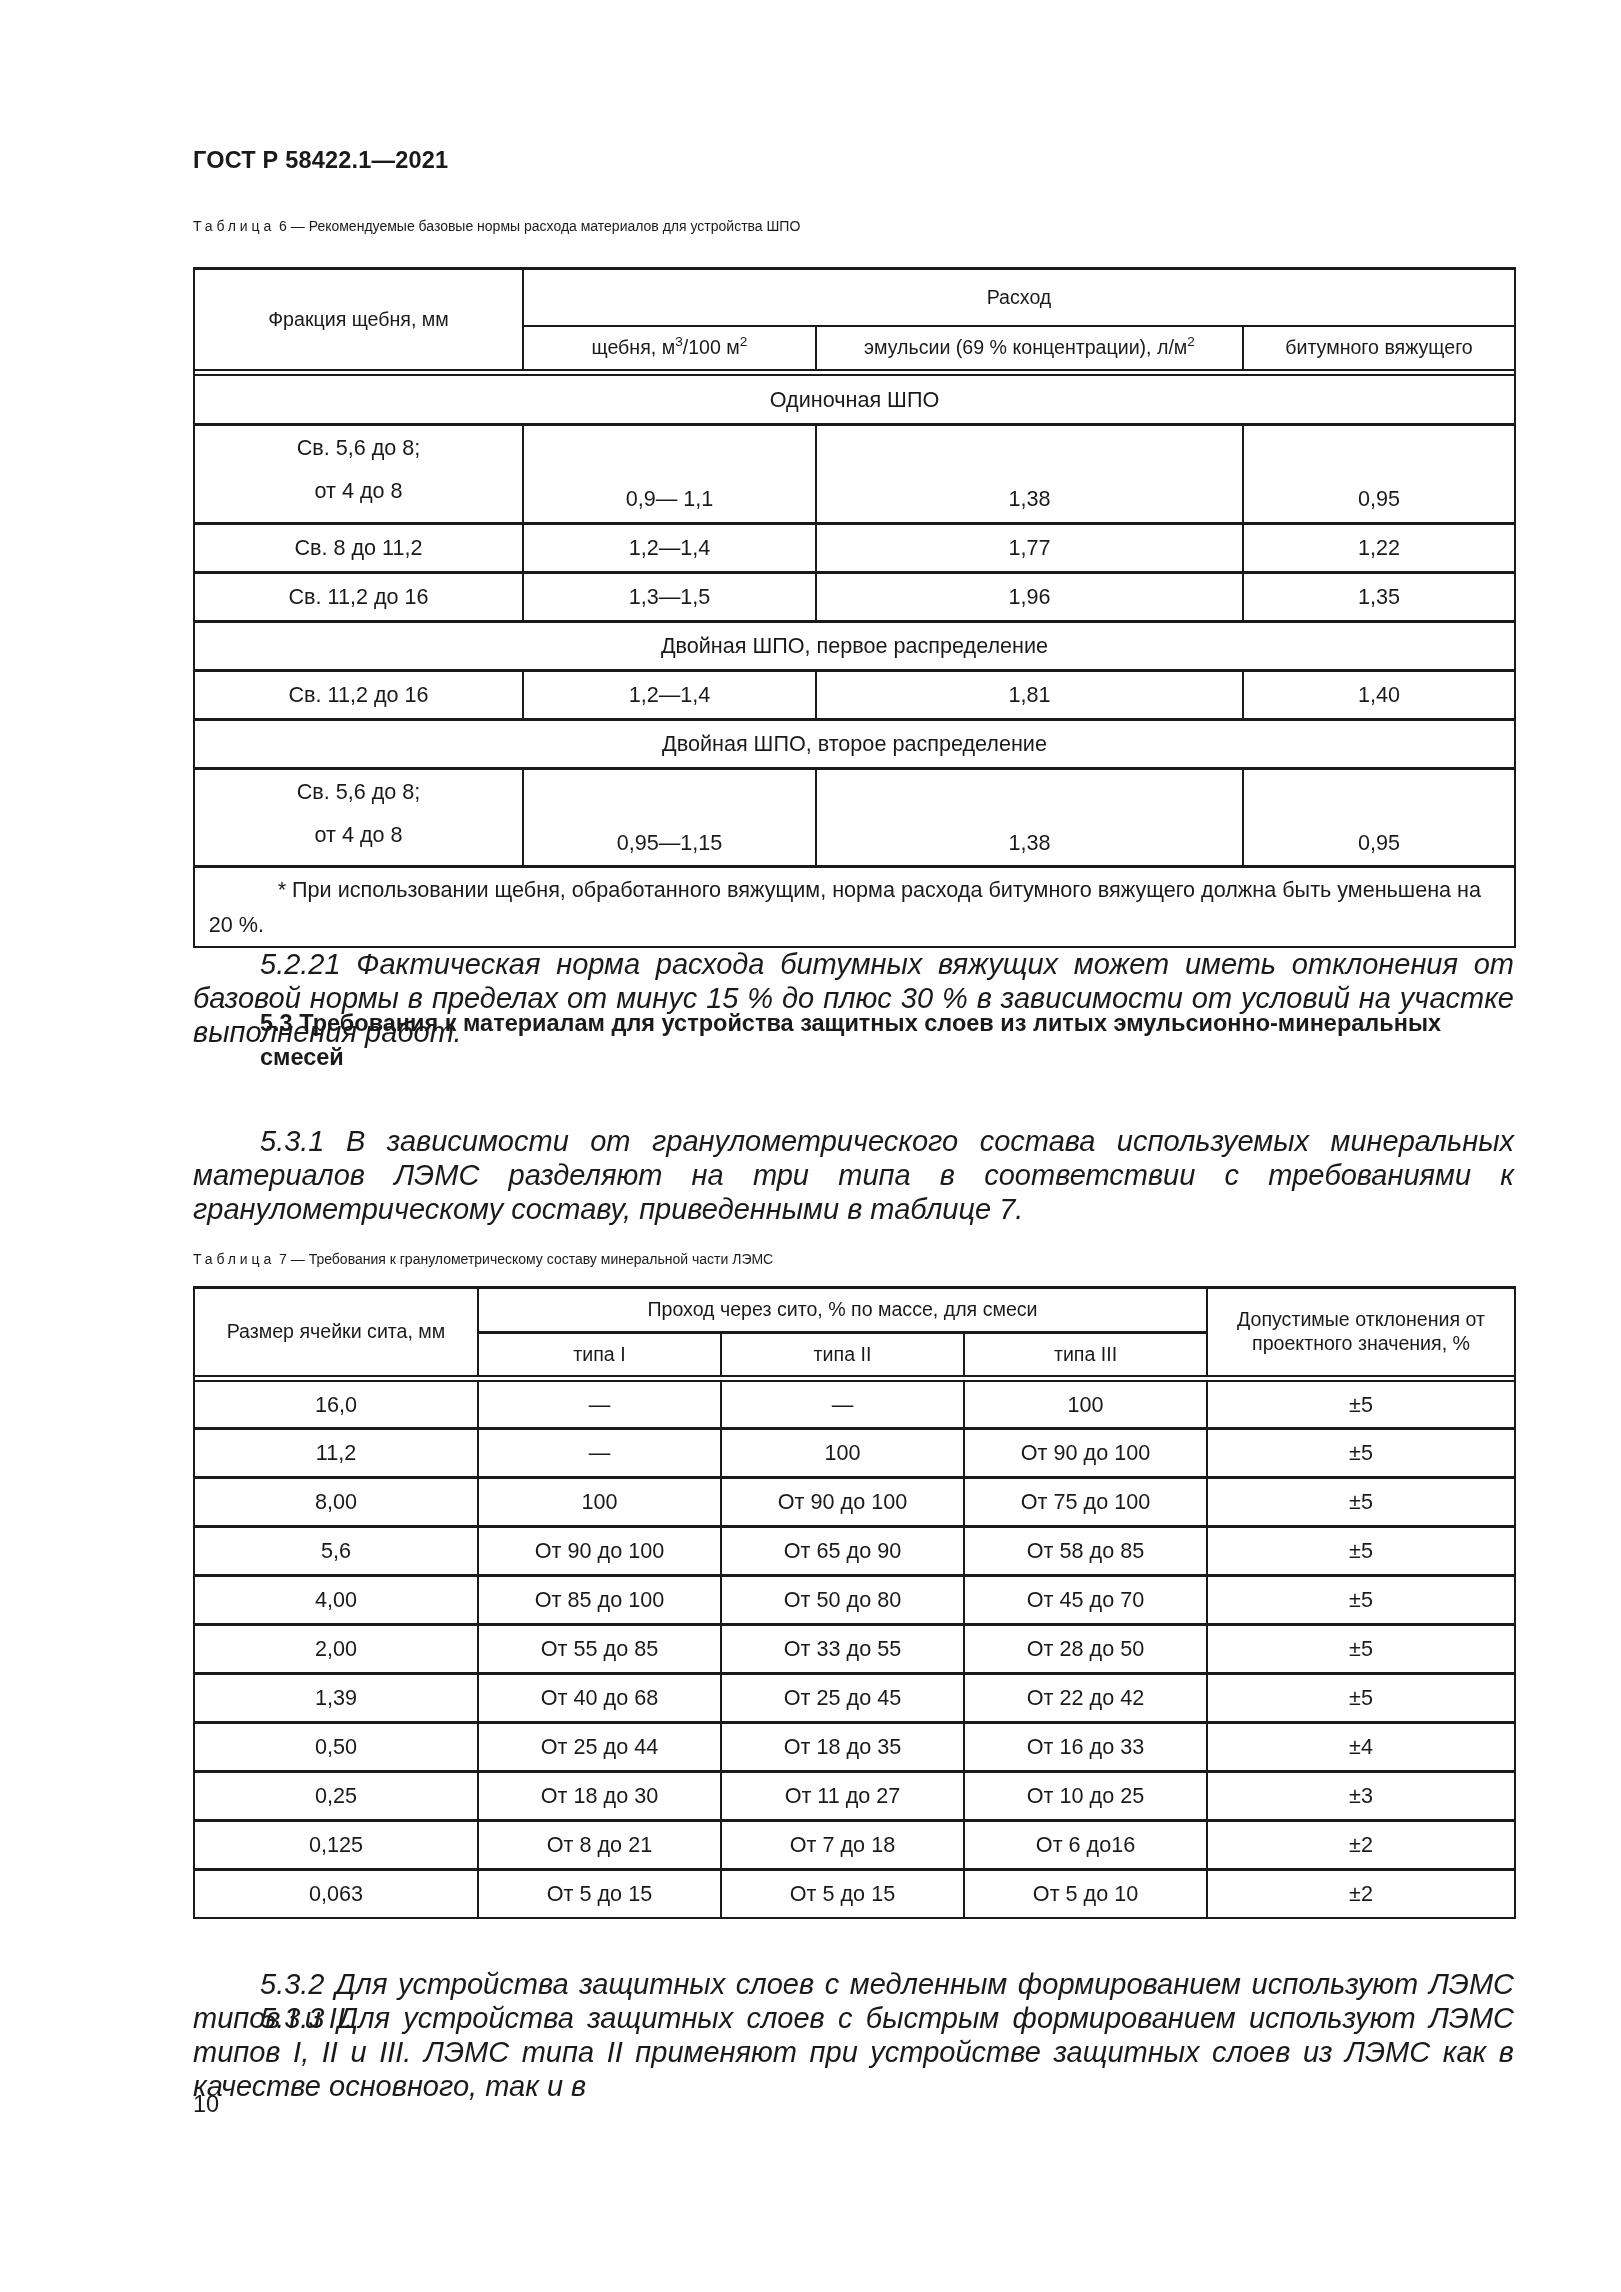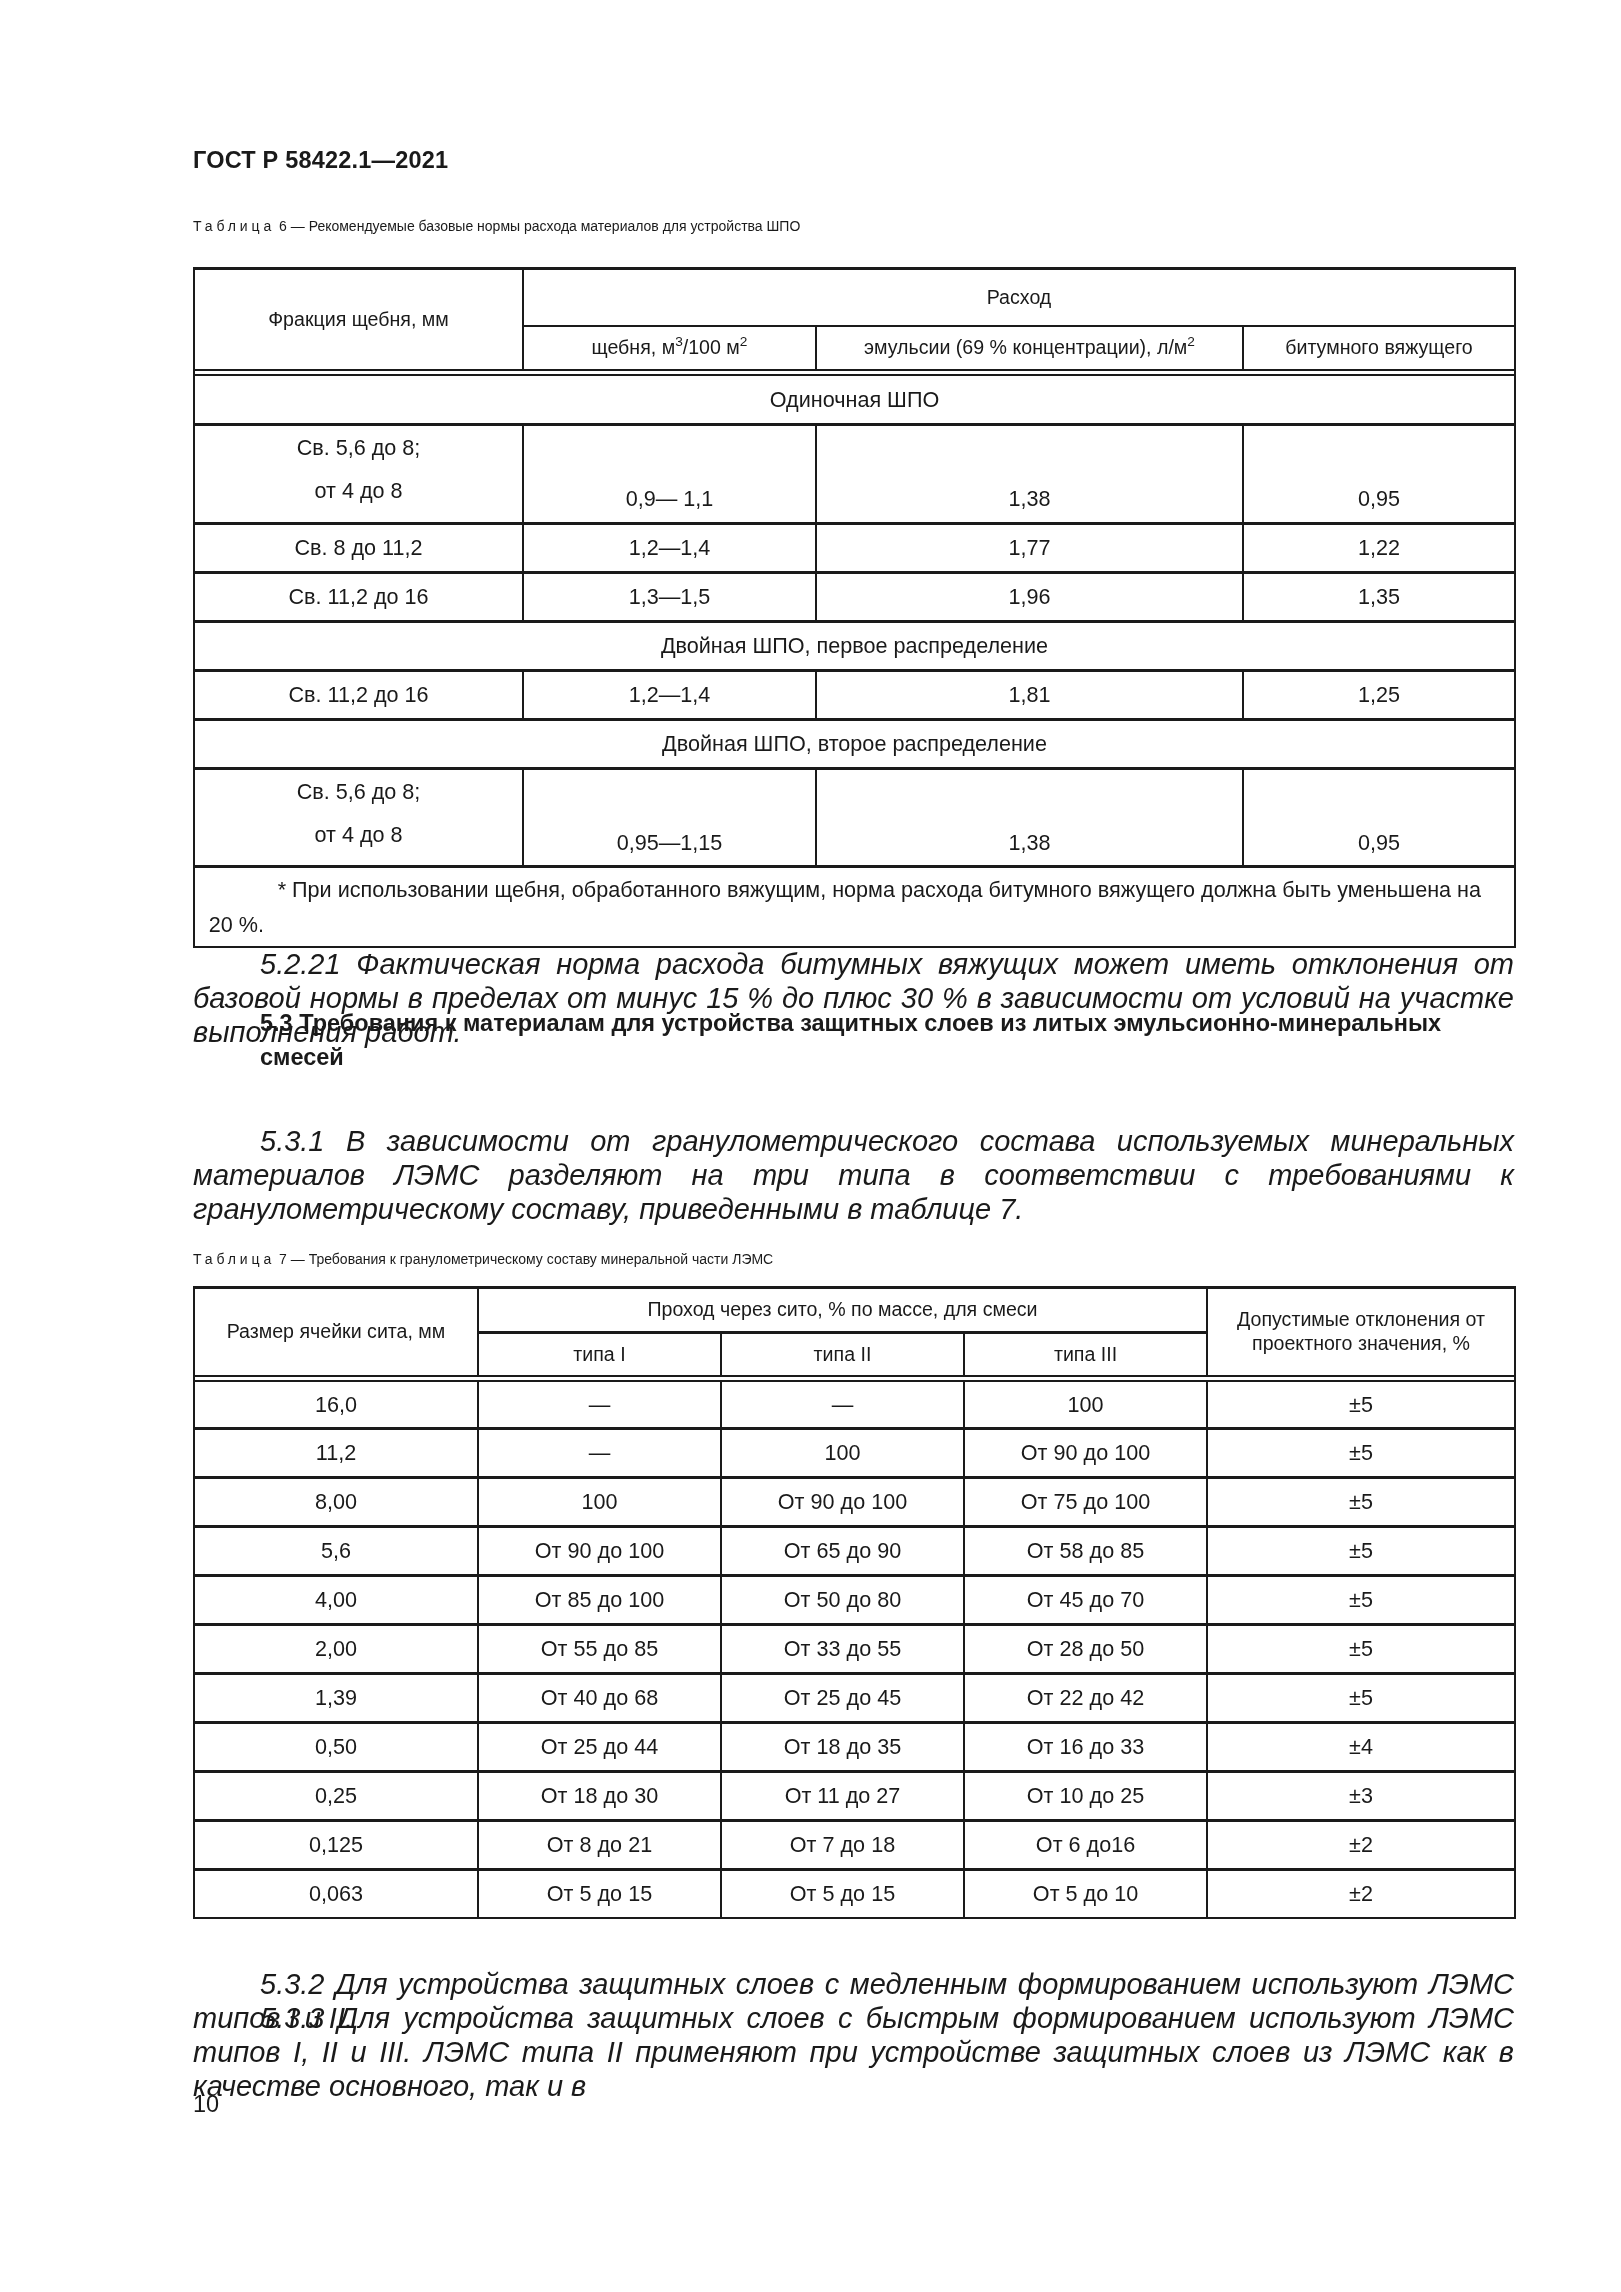--- a/index.html
+++ b/index.html
@@ -81,21 +81,21 @@
     <td>1,35</td>
   </tr>
 
   <tr class="thick-top" style="height:49px;">
         <td colspan="4">Двойная ШПО, первое распределение</td>
       </tr>
   <tr class="thick-top" style="height:49px;">
     <td>Св. 11,2 до 16</td>
     <td>1,2—1,4</td>
     <td>1,81</td>
-    <td>1,25</td>
+    <td>1,40</td>
   </tr>
 
   <tr class="thick-top" style="height:49px;margin-left:44px;">
         <td colspan="4">Двойная ШПО, второе распределение</td>
       </tr>
   <tr class="thick-top" style="height:84px;">
     <td class="multi">
           <div>Св. 5,6 до 8;</div>
           <div>от 4 до 8</div>
         </td>

